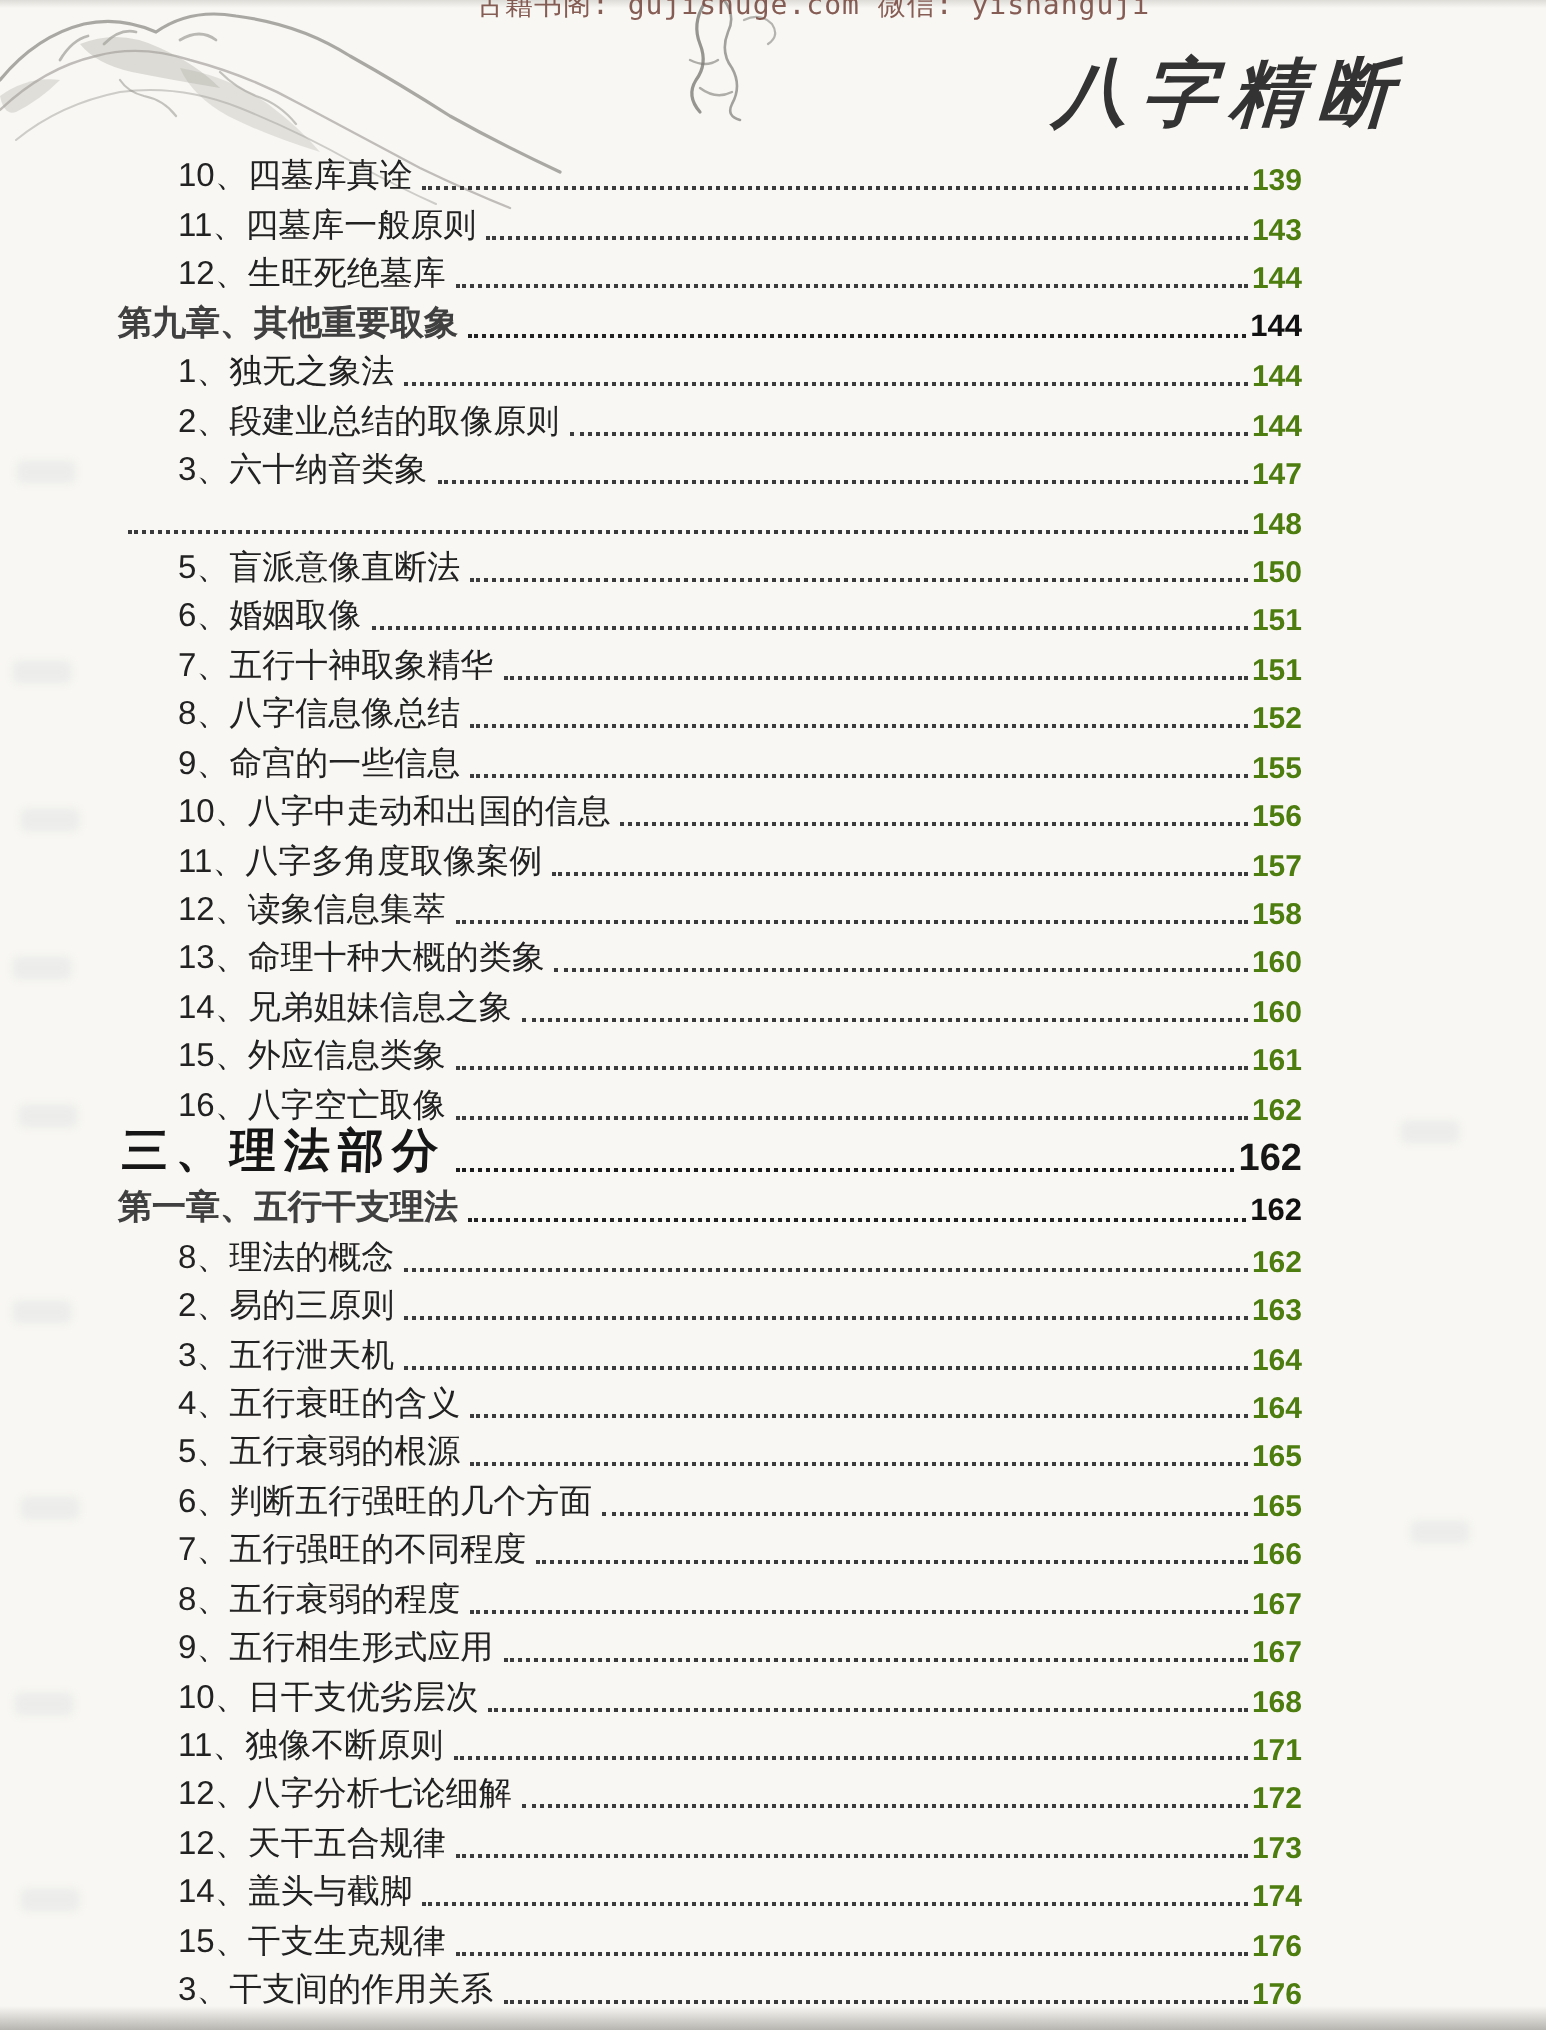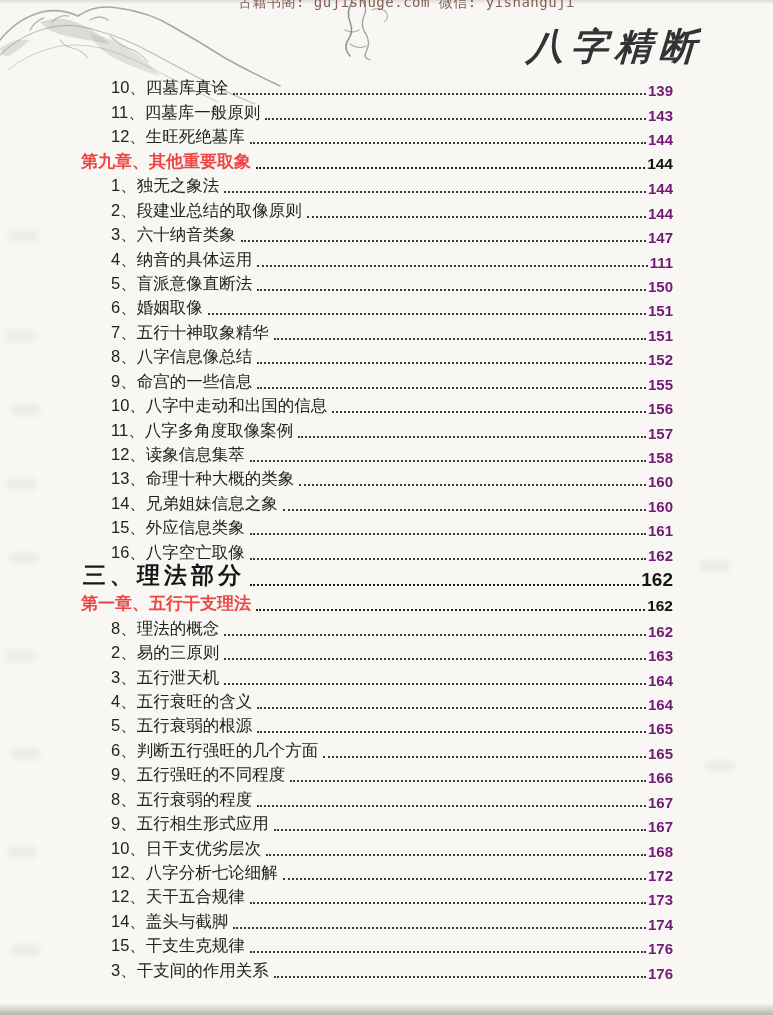--- a/index.html
+++ b/index.html
@@ -39,38 +39,38 @@
     position:absolute;top:22px;right:70px;
     font-family:"Liberation Serif","DejaVu Serif",serif;
     font-style:italic;font-weight:700;
     font-size:37px;letter-spacing:7px;
     color:#333;white-space:nowrap;
     transform:skewX(-3deg);
   }
 
   
   .toc{
-    position:absolute;top:75px;left:81px;width:592px;
+    position:absolute;top:75px;left:59px;width:592px;
   }
   .row{
     display:flex;align-items:flex-end;
     height:24.45px;white-space:nowrap;
   }
   .row .label{flex:0 0 auto;}
   .row .leader{
     flex:1 1 auto;min-width:20px;
     border-bottom:2.2px dotted #3b3b3b;
     margin:0 2px 4px 5px;
   }
   .row .pnum{flex:0 0 auto;text-align:right;}
 
   .row.item .label{font-size:16.5px;padding-left:30px;color:#222;}
-  .row.item .pnum{font-size:15px;font-weight:600;color:#701a75;}
-
-  .row.chapter .label{font-size:17px;font-weight:700;color:#ef4444;font-family:Liberation Serif, serif;}
+  .row.item .pnum{font-size:15px;font-weight:600;color:#4d7c0f;}
+
+  .row.chapter .label{font-size:17px;font-weight:700;color:#404040;font-family:Liberation Serif, serif;}
   .row.chapter .pnum{font-size:15.5px;font-weight:700;color:#111;}
   .row.chapter .leader{border-bottom:2.4px dotted #222;}
 
   .row.part{height:27px;}
   .row.part .label{
     font-family:"Liberation Serif","DejaVu Serif",serif;
     font-size:23px;font-weight:700;letter-spacing:4px;
     padding-left:2px;color:#161616;
     transform:skewX(-2deg);
   }
@@ -144,23 +144,22 @@
         <span class="label">2、段建业总结的取像原则</span>
         <span class="leader"></span>
         <span class="pnum">144</span>
       </div>
       <div class="row item">
         <span class="label">3、六十纳音类象</span>
         <span class="leader"></span>
         <span class="pnum">147</span>
       </div>
       <div class="row item">
-        <span class="label">4、纳音的具体运用</span>
-        <span class="leader"></span>
-        <span class="pnum">111</span>
+        <span class="leader"></span>
+        <span class="pnum">148</span>
       </div>
       <div class="row item">
         <span class="label">5、盲派意像直断法</span>
         <span class="leader"></span>
         <span class="pnum">150</span>
       </div>
       <div class="row item">
         <span class="label">6、婚姻取像</span>
         <span class="leader"></span>
         <span class="pnum">151</span>
@@ -249,38 +248,43 @@
         <span class="label">5、五行衰弱的根源</span>
         <span class="leader"></span>
         <span class="pnum">165</span>
       </div>
       <div class="row item">
         <span class="label">6、判断五行强旺的几个方面</span>
         <span class="leader"></span>
         <span class="pnum">165</span>
       </div>
       <div class="row item">
-        <span class="label">9、五行强旺的不同程度</span>
+        <span class="label">7、五行强旺的不同程度</span>
         <span class="leader"></span>
         <span class="pnum">166</span>
       </div>
       <div class="row item">
         <span class="label">8、五行衰弱的程度</span>
         <span class="leader"></span>
         <span class="pnum">167</span>
       </div>
       <div class="row item">
         <span class="label">9、五行相生形式应用</span>
         <span class="leader"></span>
         <span class="pnum">167</span>
       </div>
       <div class="row item">
         <span class="label">10、日干支优劣层次</span>
         <span class="leader"></span>
         <span class="pnum">168</span>
+      </div>
+      <div class="row item">
+        <span class="label">11、独像不断原则</span>
+        <span class="leader"></span>
+        <span class="pnum">171</span>
       </div>
       <div class="row item">
         <span class="label">12、八字分析七论细解</span>
         <span class="leader"></span>
         <span class="pnum">172</span>
       </div>
       <div class="row item">
         <span class="label">12、天干五合规律</span>
         <span class="leader"></span>
         <span class="pnum">173</span>

